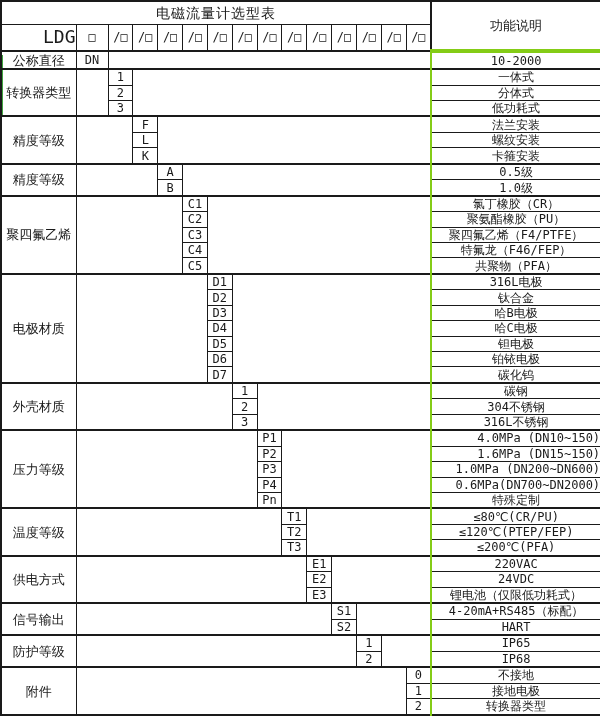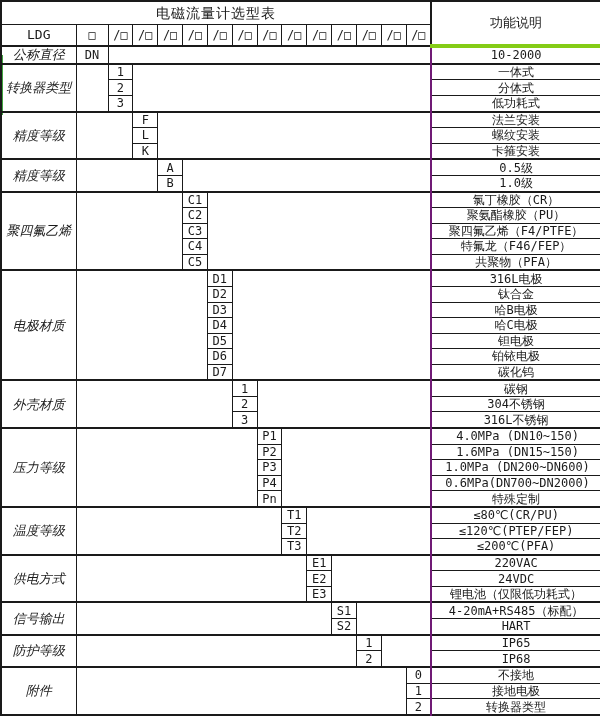--- a/index.html
+++ b/index.html
@@ -25,28 +25,28 @@
     line-height: 1;
     text-align: center;
     vertical-align: middle;
     white-space: nowrap;
     overflow: hidden;
   }
   tr.title-row { height: 23px; }
   td.title-cell { font-size: 14px; letter-spacing: 1px; margin-left: 43px; }
   td.fn-header { font-size: 13px; border-left: 2px solid #1a1a1a; border-bottom: 4px solid #84cc16; }
   tr.ldg-row td { border-top: 1px solid #1a1a1a; }
-  td.ldg-label { text-align: center; font-size: 13px; }
+  td.ldg-label { text-align: right; font-size: 18px; }
   td.box-cell { border: 1px solid #1a1a1a; font-size: 12px; }
-  td.cat { font-size: 13px; border-right: 1px solid #1a1a1a; font-style: italic; }
+  td.cat { font-size: 13px; border-right: 1px solid #1a1a1a; }
   td.code { border: 1px solid #1a1a1a; font-size: 12px; margin-left: 20px; }
-  td.fn { border-left: 2px solid #701a75; border-top: 1px solid #1a1a1a; font-size: 12px; }
+  td.fn { border-left: 2px solid #84cc16; border-top: 1px solid #1a1a1a; font-size: 12px; }
   td.empty { border: 0; }
   td.gtop { border-top: 2px solid #1a1a1a; }
-  td.fn.left { text-align: center; padding-left: 3px; }
+  td.fn.left { text-align: right; padding-left: 3px; }
   .artifact {
     position: absolute; left: 0; top: 55px;
     width: 3px; height: 60px;
     background: #3fa33f;
   }
 </style>
 </head>
 <body>
 
 <div class="artifact"></div>

